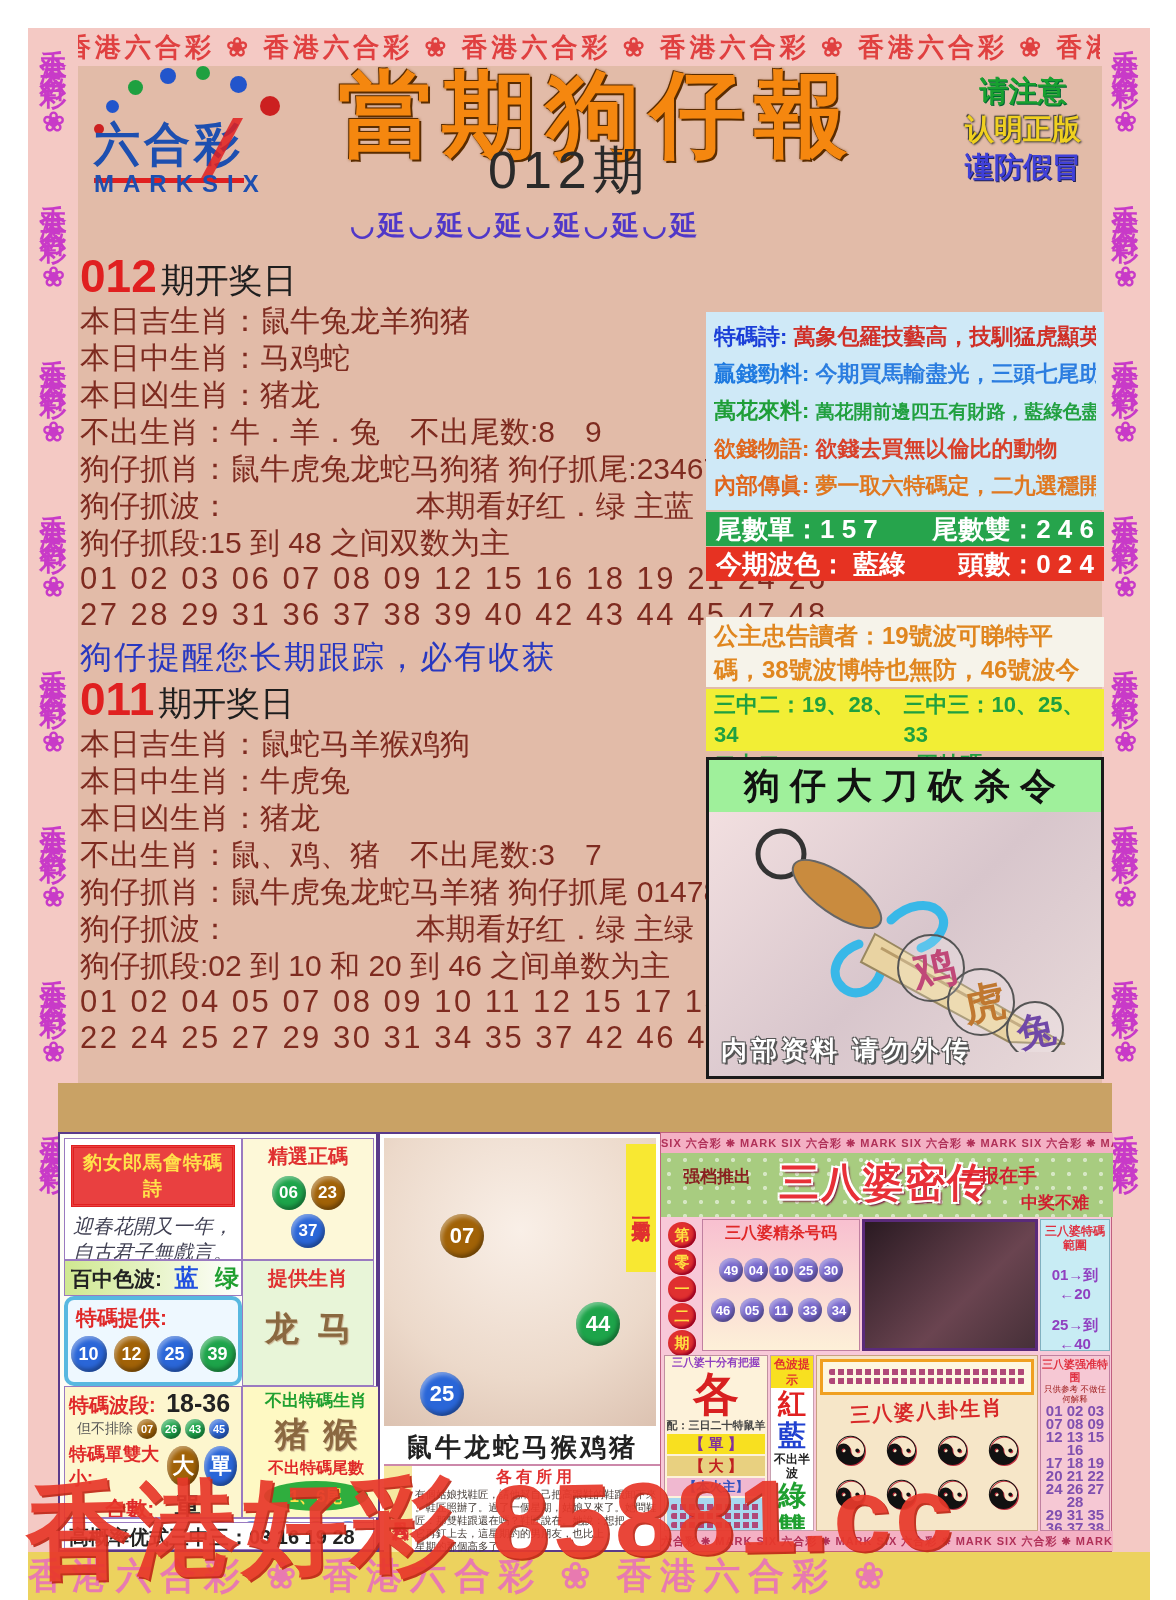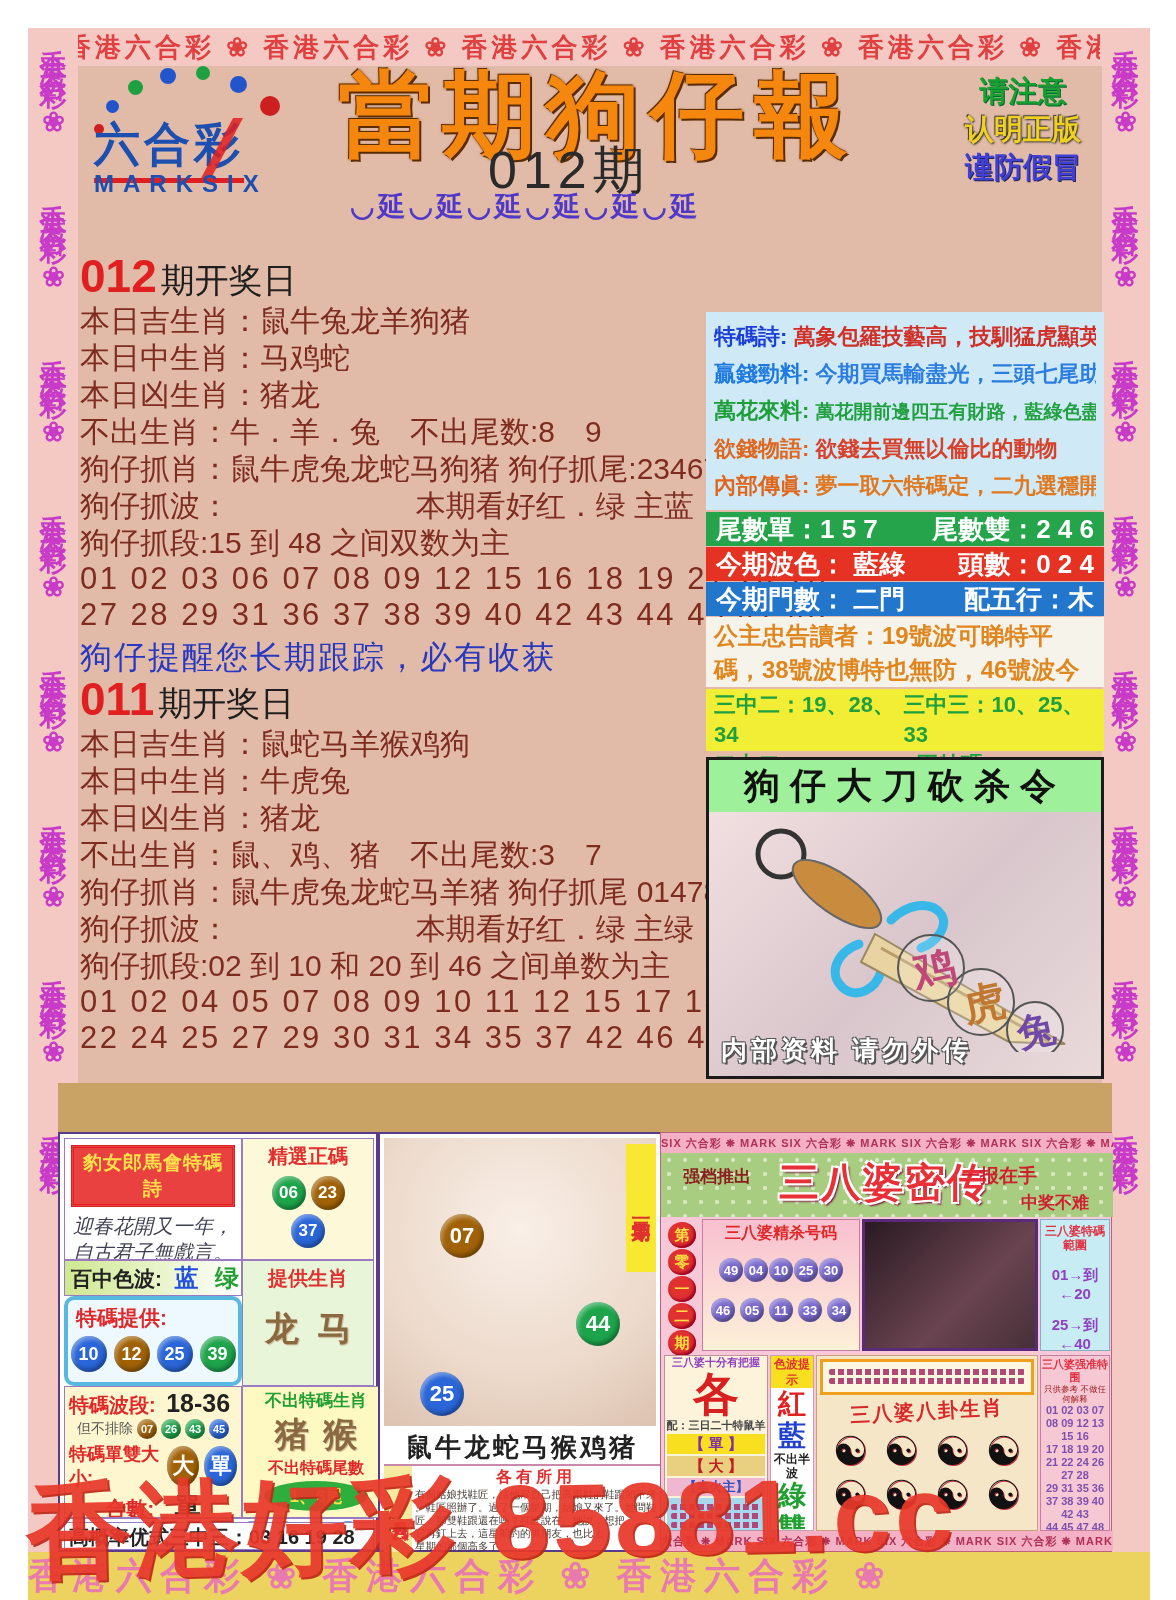--- a/index.html
+++ b/index.html
@@ -22,21 +22,21 @@
            letter-spacing:4px;border-bottom:5px solid #e02020;padding-bottom:2px;}
   .logo-en{position:absolute;left:6px;top:104px;font-size:24px;font-weight:bold;color:#1d4fb0;letter-spacing:9px;}
   .bolt{position:absolute;left:128px;top:52px;width:10px;height:64px;background:#e02020;transform:skewX(-28deg);opacity:.85;}
   .title{left:338px;top:52px;width:580px;font-size:94px;font-weight:900;color:#f5870f;white-space:nowrap;
          letter-spacing:10px;text-shadow:2px 2px 0 #5a2c00,-1px -1px 0 #5a2c00,0 0 3px #7a3c00;}
   .issue{left:488px;top:136px;width:220px;font-size:52px;color:#2a2a2a;letter-spacing:6px;font-weight:normal;}
   .notice{left:938px;top:72px;width:170px;text-align:center;font-weight:bold;font-size:29px;line-height:38px;}
   .notice .n1{color:#18a030;text-shadow:1px 1px 0 #063;}
   .notice .n2{color:#f0d020;text-shadow:1px 1px 2px #333,-1px -1px 1px #333;}
   .notice .n3{color:#4040d8;text-shadow:1px 1px 0 #225;}
-  .decor{left:350px;top:188px;width:480px;font-size:28px;font-weight:bold;color:#5038c8;letter-spacing:3px;}
+  .decor{left:350px;top:207px;width:480px;font-size:28px;font-weight:bold;color:#5038c8;letter-spacing:3px;}
   
   .leftcol{left:80px;top:254px;width:624px;color:#7e2b20;font-size:30px;}
   .h012{font-size:34px;line-height:44px;color:#1e1e1e;}
   .h012 b{font-size:46px;color:#e02020;font-weight:bold;margin-right:4px;}
   .ln{line-height:37px;white-space:nowrap;}
   .ln-flex{display:flex;line-height:37px;}
   .ln-flex .rt{margin-left:auto;margin-right:10px;}
   .nums{line-height:36px;font-size:31px;letter-spacing:2.5px;white-space:nowrap;}
   .remind{line-height:40px;font-size:32px;color:#2838c0;margin-top:4px;letter-spacing:2px;}
   
@@ -137,21 +137,21 @@
   .cmid{position:absolute;left:155px;top:222px;width:222px;height:176px;background:#f6e6c8;border:1px solid #c8a080;
         box-sizing:border-box;overflow:hidden;}
   .ybox{border:3px solid #f0a020;background:#fdf6e0;margin:3px;height:36px;padding:4px 6px;box-sizing:border-box;}
   .bagua-t{color:#d82828;font-weight:900;font-size:20px;text-align:center;letter-spacing:2px;transform:rotate(-3deg);}
   .yyrow{display:flex;justify-content:space-around;padding:0 8px;}
   .yy{font-size:40px;line-height:44px;color:#111;text-shadow:1px 1px 0 #c03040;}
   .pc-r2{position:absolute;left:379px;top:222px;width:70px;height:176px;box-sizing:border-box;overflow:hidden;
          background:#f6c8d4;border:1px solid #c080a0;text-align:center;}
   .qz-t{color:#e03040;font-weight:bold;font-size:11px;line-height:13px;margin-top:2px;}
   .qz-n{color:#a02020;font-size:8.5px;line-height:10px;}
-  .qz-g{color:#8050b0;font-size:11px;line-height:13px;font-weight:bold;}
+  .qz-g{color:#8050b0;font-size:15px;line-height:13px;font-weight:bold;}
   
   .wm{left:26px;top:1452px;width:1150px;font-size:104px;font-weight:900;color:#e8392b;letter-spacing:4px;
       white-space:nowrap;opacity:.93;transform:rotate(-1.2deg);z-index:60;text-shadow:2px 2px 0 #c02818;}
   .flexrow{display:flex;align-items:center;gap:5px;}
 </style>
 </head>
 <body>
 
 <div id="canvas">
 
@@ -221,24 +221,20 @@
     <div class="row"><span class="lb-orange">內部傳眞:</span> <span class="tx-orange">夢一取六特碼定，二九選穩開本期</span></div>
   </div>
 
   <div class="abs bar bar-g">
     <span>尾數單：1 5 7</span>
     <span>尾數雙：2 4 6</span>
   </div>
   <div class="abs bar bar-r">
     <span>今期波色： 藍綠</span>
     <span>頭數：0 2 4</span>
-  </div>
-  <div class="abs bar bar-b">
-    <span>今期門數： 二門</span>
-    <span>配五行：木</span>
   </div>
 
   <div class="abs princess">公主忠告讀者：19號波可睇特平碼，38號波博特也無防，46號波今期爆。</div>
 
   <div class="abs combo">
     <div class="cr">
         <span>三中二：19、28、34</span>
         <span>三中三：10、25、33</span>
       </div>
     <div class="cr">

